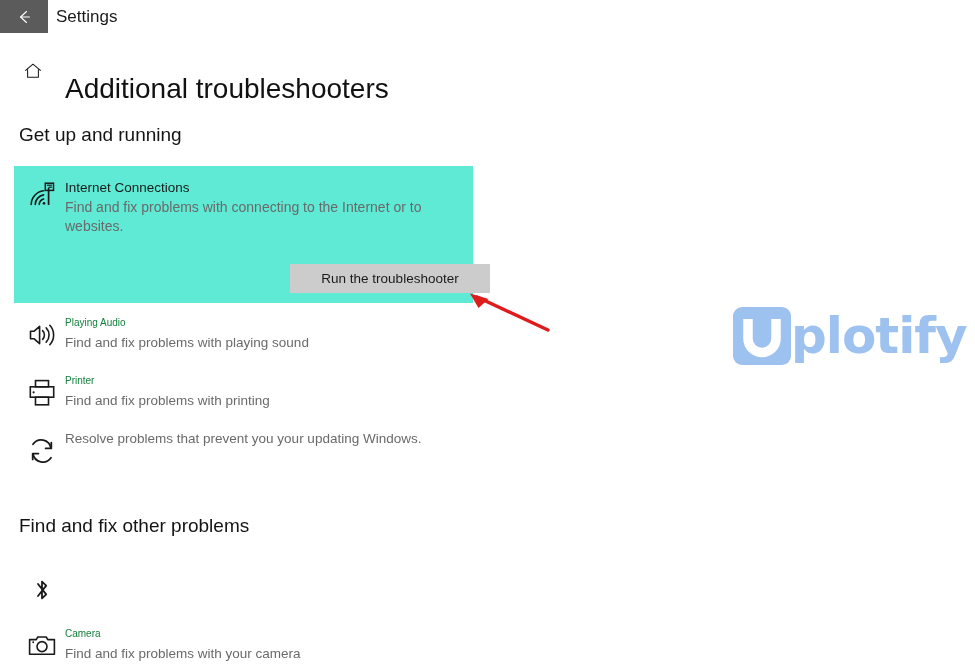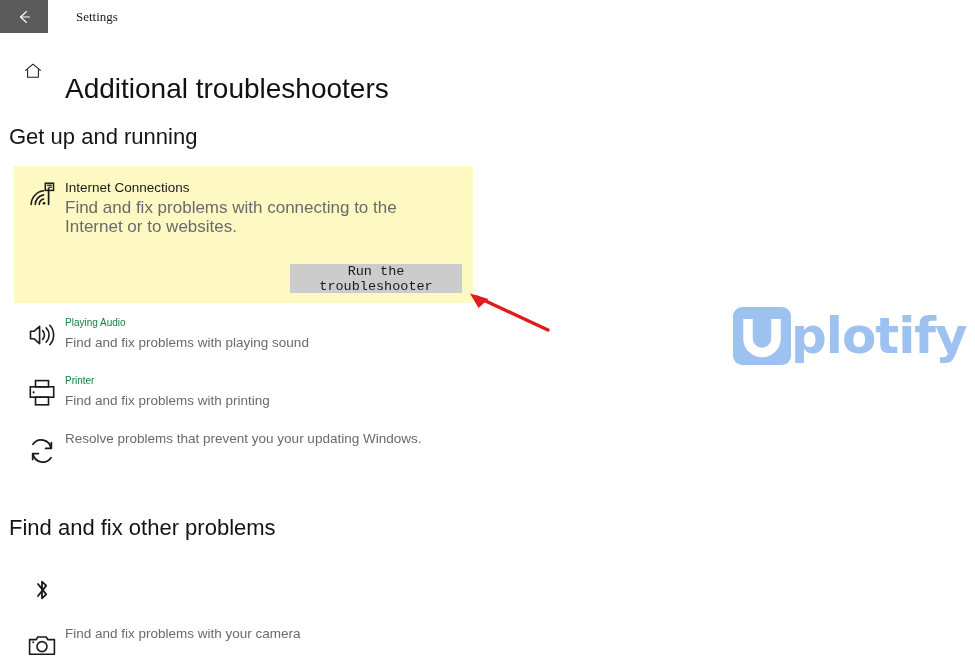--- a/index.html
+++ b/index.html
@@ -29,27 +29,26 @@
     width: 48px; height: 33px;
     background: #5b5b5b;
     display: flex;
     align-items: center;
     justify-content: center;
     cursor: pointer;
   }
   #back-button svg { display: block; }
   #titlebar-title {
     position: absolute;
-    left: 76px; top: 0;
+    left: 56px; top: 0;
     height: 33px;
     line-height: 33px;
-    font-size: 13px;
+    font-size: 17px;
     color: #1a1a1a;
     white-space: nowrap;
-    font-family: Liberation Serif, serif;
   }
 
   
   #page-header {
     position: absolute;
     left: 0; top: 50px;
     width: 600px; height: 46px;
   }
   #home-icon {
     position: absolute;
@@ -63,65 +62,65 @@
     font-weight: 400;
     line-height: 46px;
     color: #111111;
     white-space: nowrap;
     margin-top: 16px;
   }
 
   
   .section-heading {
     position: absolute;
-    left: 9px;
-    font-size: 22px;
+    left: 19px;
+    font-size: 19px;
     font-weight: 400;
     color: #141414;
     white-space: nowrap;
   }
   #section-heading-0 { top: 124px; }
   #section-heading-1 { top: 515px; }
 
   
   #featured-card {
     position: absolute;
     left: 14px; top: 166px;
     width: 459px; height: 137px;
-    background: #fef9c3;
+    background: #5eead4;
   }
   #featured-icon {
     position: absolute;
     left: 11px; top: 12px;
     width: 34px; height: 34px;
   }
   #featured-text {
     position: absolute;
     left: 51px; top: 12px;
     width: 390px;
   }
   #featured-title {
     font-size: 13.5px;
     color: #1a1a1a;
     line-height: 20px;
     white-space: nowrap;
   }
   #featured-desc {
-    font-size: 17px;
+    font-size: 14px;
     color: #6a6a6a;
     line-height: 19px;
     width: 372px;
   }
   #run-troubleshooter-button {
     position: absolute;
     left: 276px; top: 98px;
-    width: 172px; height: 29px;
+    width: 200px; height: 29px;
     background: #cccccc;
     border: none;
-    font-family: Liberation Mono, monospace;
+    font-family: Liberation Sans, sans-serif;
     font-size: 13.5px;
     color: #1a1a1a;
     cursor: pointer;
     padding: 0;
     display: flex;
     align-items: center;
     justify-content: center;
   }
 
   
@@ -296,20 +295,21 @@
 
 <div class="troubleshooter-item" id="ts-item-camera">
   <span class="ts-icon">
     <svg width="34" height="34" viewBox="0 0 34 34" fill="none">
       <path d="M4.6 10.6 H11.2 L12.8 8.0 H21.2 L22.8 10.6 H29.4 V25.2 H4.6 Z" stroke="#1a1a1a" stroke-width="1.6" fill="none" stroke-linejoin="round"></path>
       <circle cx="17" cy="17.6" r="5.0" stroke="#1a1a1a" stroke-width="1.6" fill="none"></circle>
       <circle cx="8.2" cy="13.2" r="0.95" fill="#1a1a1a"></circle>
     </svg>
   </span>
   <div class="ts-text">
+    <div class="ts-title">Camera</div>
     <div class="ts-desc">Find and fix problems with your camera</div>
   </div>
 </div>
 
 <div id="annotation-arrow">
   <svg width="92" height="44" viewBox="0 0 92 44" fill="none">
     <path d="M86 40 L15 7" stroke="#e01b1b" stroke-width="3.4" stroke-linecap="round"></path>
     <path d="M8 3.5 L26.5 9.0 L16.5 18.0 Z" fill="#e01b1b"></path>
   </svg>
 </div>

